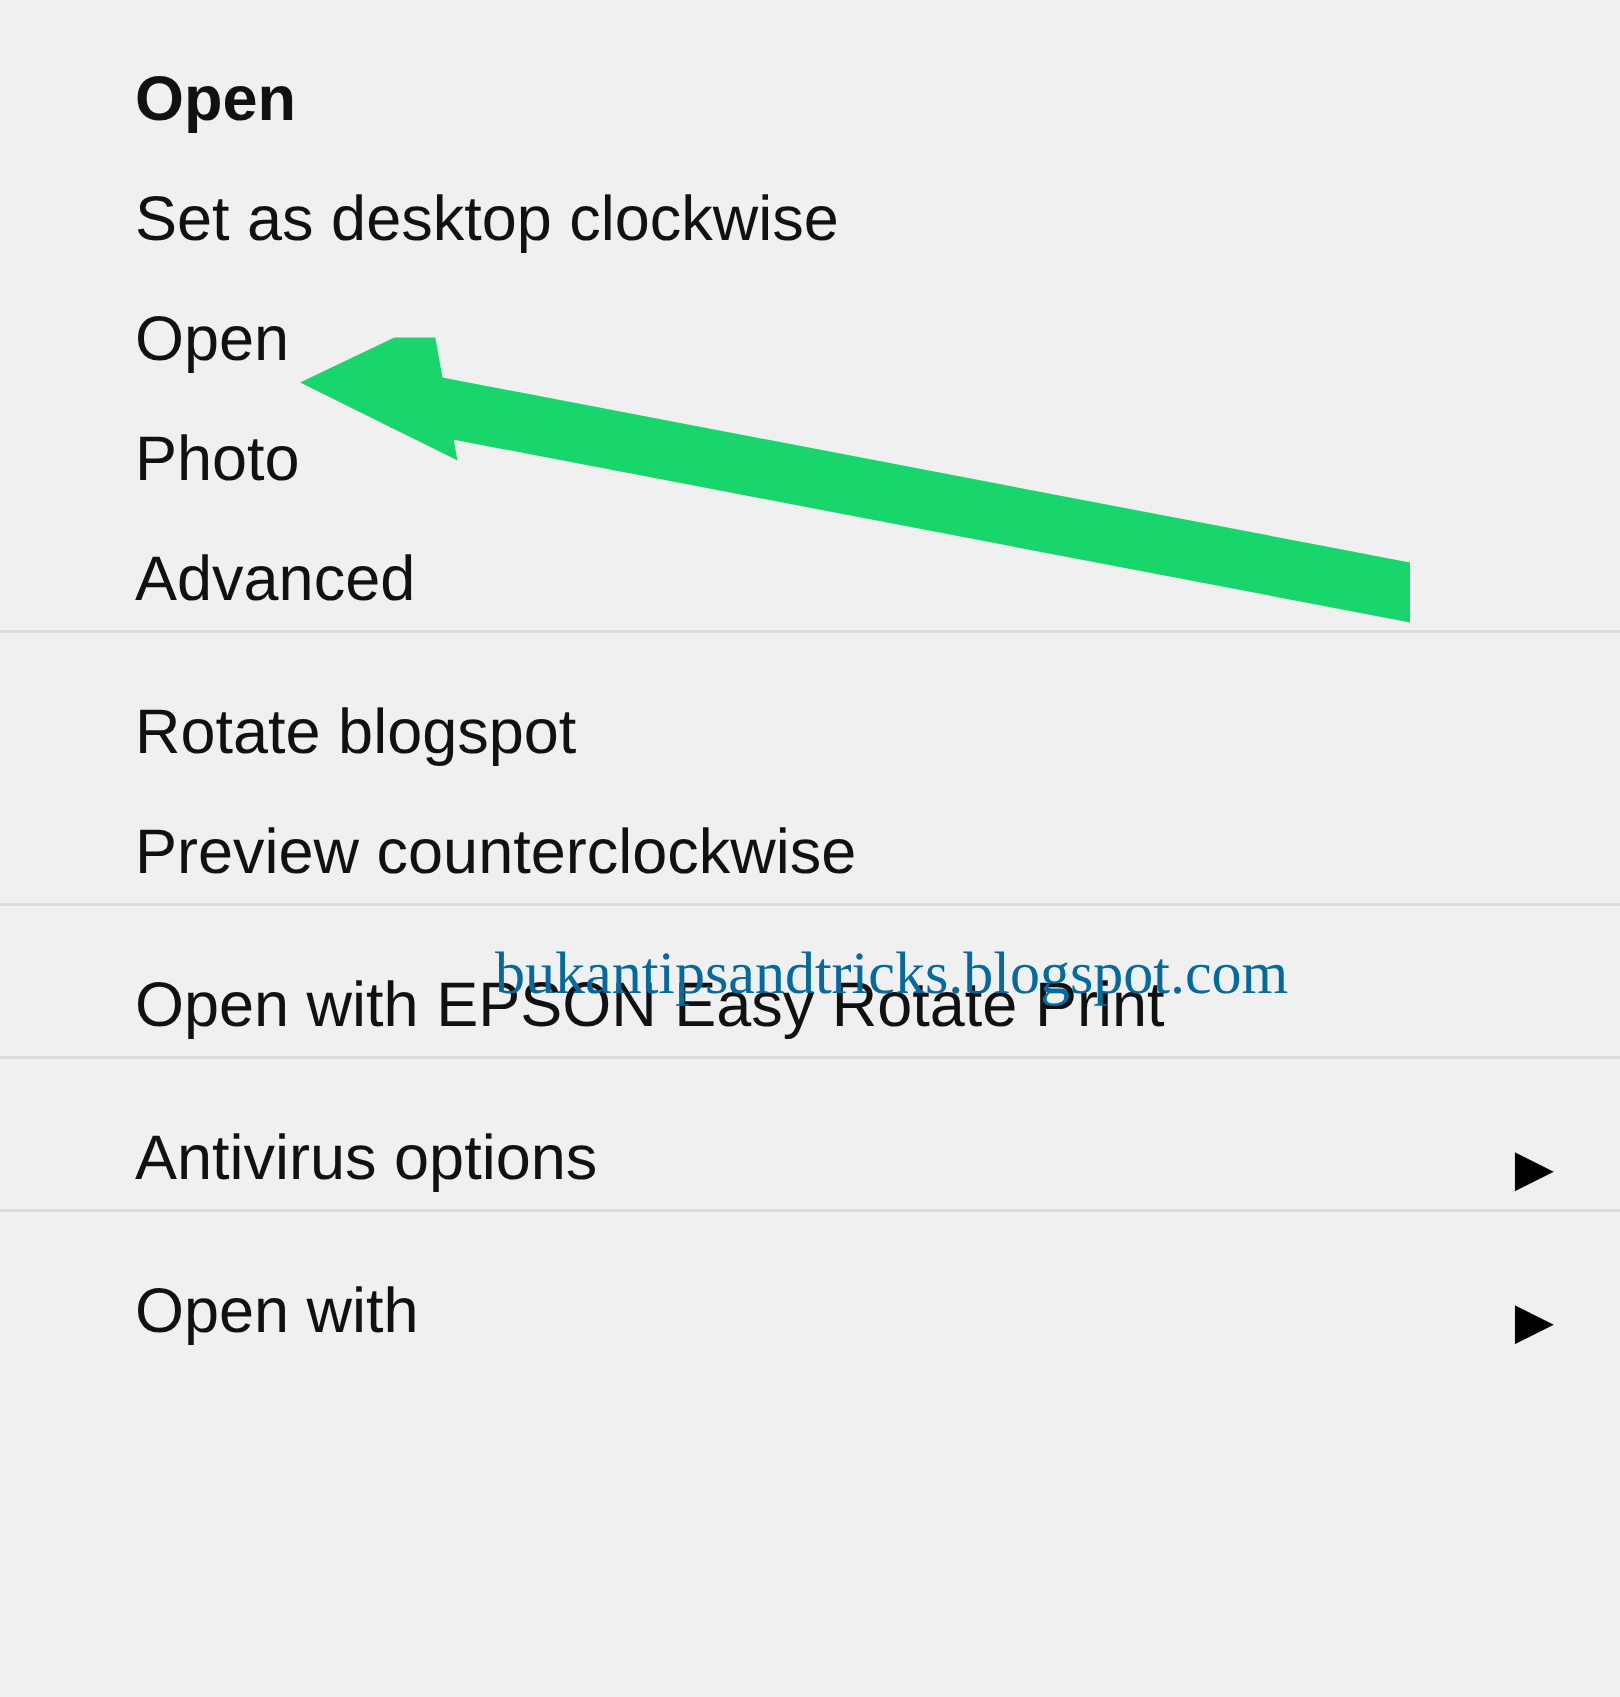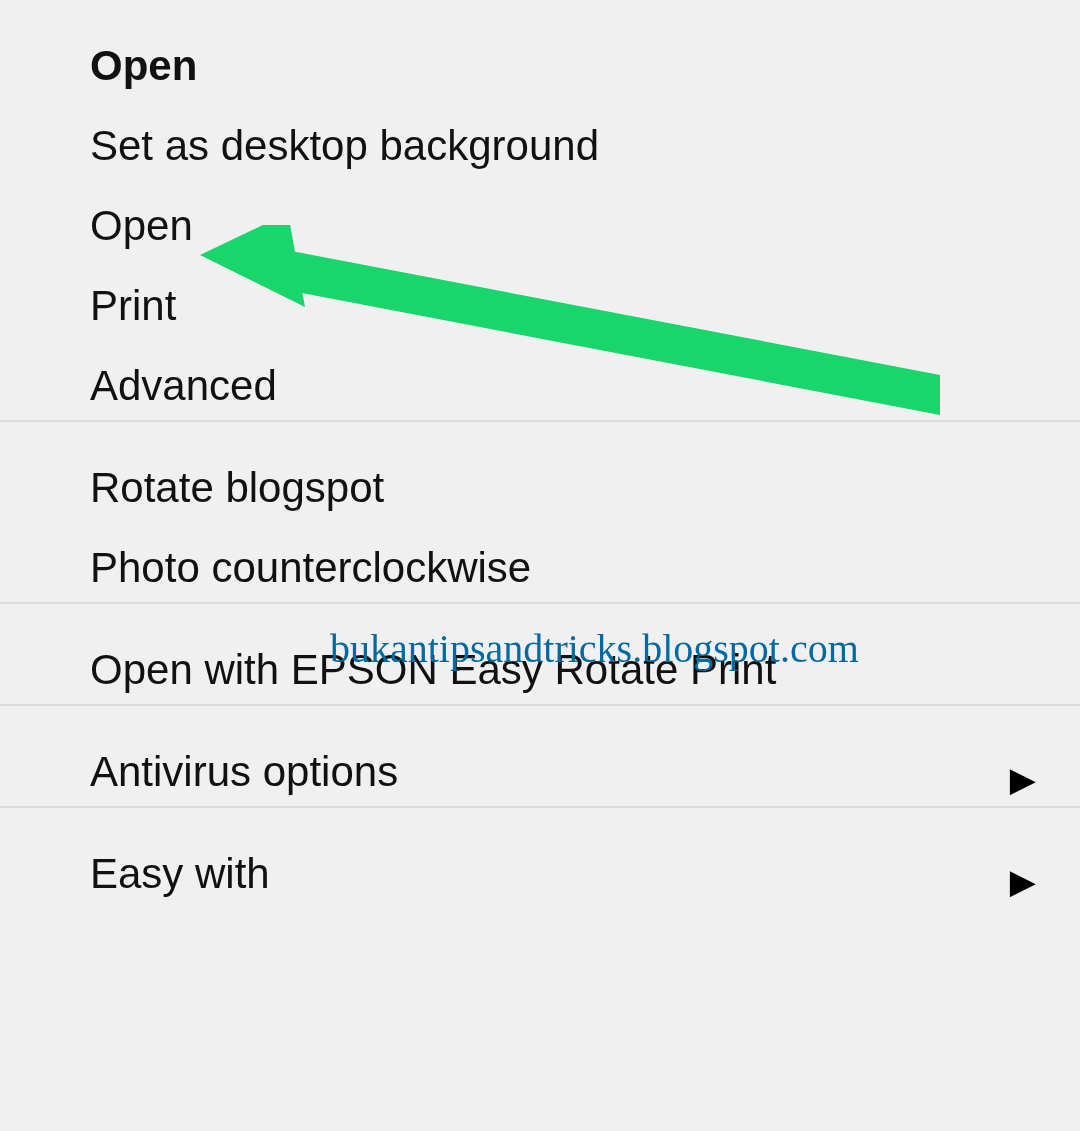--- a/index.html
+++ b/index.html
@@ -84,59 +84,59 @@
 </style>
 </head>
 <body>
 
 <div class="menu">
 
   <div class="item bold">
     <span class="label">Open</span>
   </div>
   <div class="item">
-    <span class="label">Set as desktop background</span>
+    <span class="label">Set as desktop clockwise</span>
   </div>
   <div class="item">
     <span class="label">Open</span>
   </div>
   <div class="item">
-    <span class="label">Print</span>
+    <span class="label">Photo</span>
   </div>
   <div class="item">
     <span class="label">Advanced</span>
   </div>
 
   <div class="sep"></div>
 
   <div class="item">
     <span class="label">Rotate blogspot</span>
   </div>
   <div class="item">
-    <span class="label">Photo counterclockwise</span>
+    <span class="label">Preview counterclockwise</span>
   </div>
 
   <div class="sep"></div>
 
   <div class="item">
     <span class="label">Open with EPSON Easy Rotate Print</span>
   </div>
 
   <div class="sep"></div>
 
   <div class="item">
     <span class="label">Antivirus options</span>
     <span class="spacer"></span>
     <span class="submenu-arrow">▶</span>
   </div>
 
   <div class="sep"></div>
 
   <div class="item">
-    <span class="label">Easy with</span>
+    <span class="label">Open with</span>
     <span class="spacer"></span>
     <span class="submenu-arrow">▶</span>
   </div>
 
   <div class="watermark" style="left:330px; top:625px;">bukantipsandtricks.blogspot.com</div>
 
   <svg class="arrow-annotation" style="left:200px; top:225px;" width="760" height="220" viewBox="0 0 760 220">
     <g fill="#18d66b">
       <polygon points="740,190 740,150 60,20 60,60"></polygon>
       <polygon points="0,30 105,82 88,-12"></polygon>

